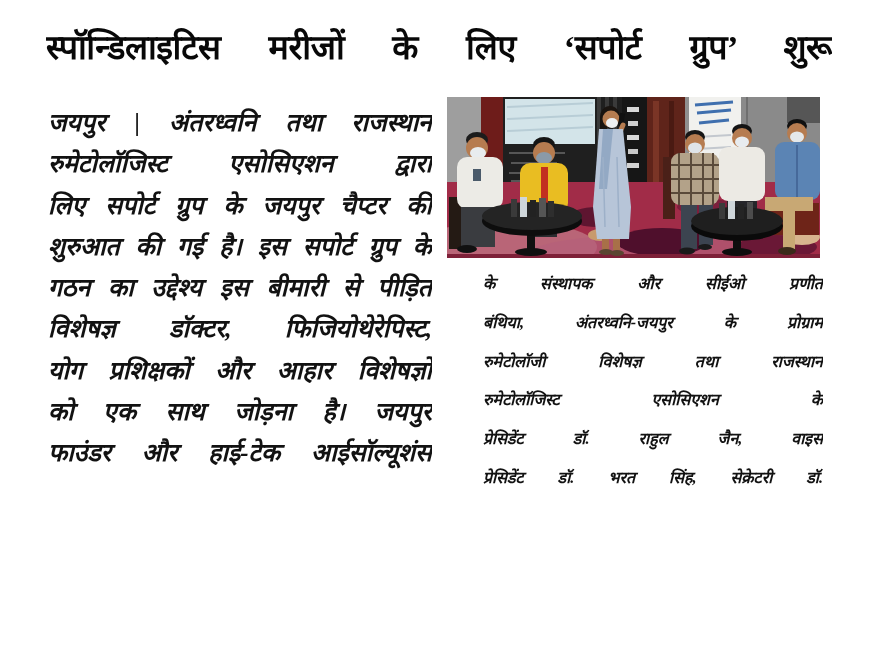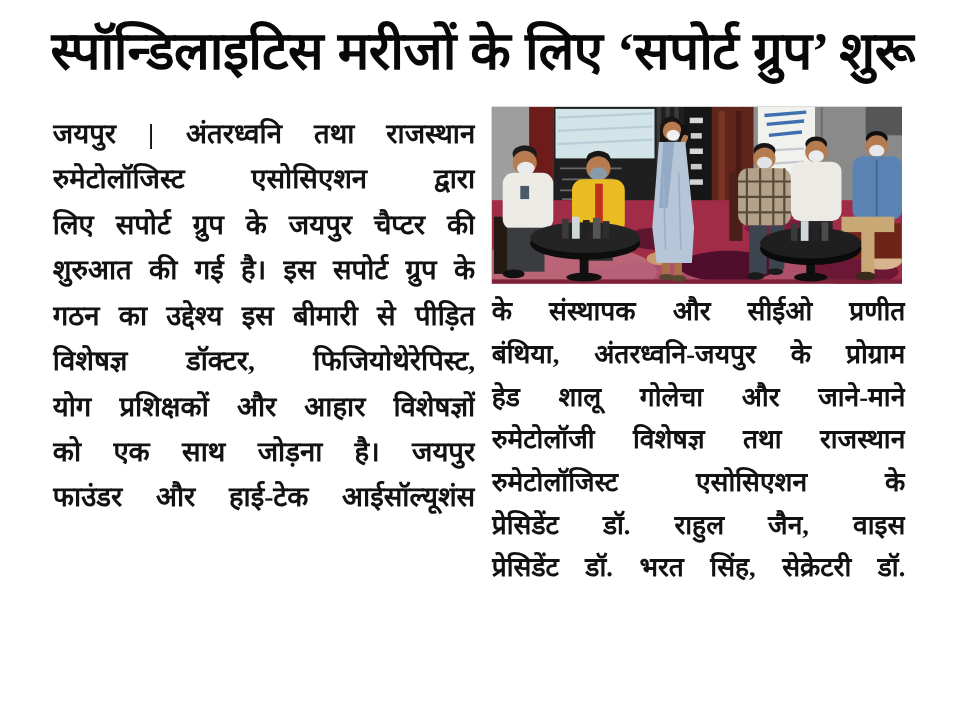--- a/index.html
+++ b/index.html
@@ -3,32 +3,32 @@
 <meta charset="utf-8">
 <style>
   html,body { margin:0; padding:0; background:#ffffff; }
   .page {
     position:relative; width:870px; height:650px; background:#ffffff;
     font-family:"Liberation Serif","DejaVu Serif",serif;
     color:#0d0d0d; overflow:hidden;
   }
   .headline {
     position:absolute; left:46px; top:16px; width:786px; height:64px;
-    font-size:48px; font-weight:700; line-height:64px; color:#080808;
+    font-size:34px; font-weight:700; line-height:64px; color:#080808;
     text-align:justify; text-align-last:justify; overflow:hidden;
     letter-spacing:-0.5px;
   }
   .col { position:absolute; font-weight:700; color:#121212; }
   .col-left  { left:48px;  top:102px; width:384px; }
   .col-right { left:447px; top:265px; width:376px; }
   .col-left  .line { height:41.3px; line-height:41.3px; font-size:25px; }
-  .col-right .line { height:38.8px; line-height:38.8px; font-size:24px; }
+  .col-right .line { height:38.8px; line-height:38.8px; font-size:16px;margin-left:36px; }
   .line {
     text-align:justify; text-align-last:justify;
-    overflow:hidden; white-space:nowrap;
+    overflow:hidden; white-space:nowrap;font-style:italic;
   }
   .photo {
     position:absolute; left:447px; top:97px; width:373px; height:161px;
     background:#8f8f8f; overflow:hidden;
   }
   .photo svg { display:block; width:100%; height:100%; }
 </style>
 </head>
 <body>
 
@@ -170,20 +170,19 @@
       <rect x="272" y="106" width="6" height="16" fill="#3a3a3a"></rect>
       <rect x="281" y="104" width="7" height="18" fill="#cfd6da"></rect>
       <rect x="291" y="107" width="6" height="15" fill="#242424"></rect>
       <rect x="300" y="105" width="6" height="17" fill="#4c4c4c"></rect>
     </svg>
   </div>
 
   <div class="col col-right">
     <div class="line">के संस्थापक और सीईओ प्रणीत</div>
     <div class="line">बंथिया, अंतरध्वनि-जयपुर के प्रोग्राम</div>
-    <div class="line">हेड शालू गोलेचा और जाने-माने</div>
     <div class="line">रुमेटोलॉजी विशेषज्ञ तथा राजस्थान</div>
     <div class="line">रुमेटोलॉजिस्ट एसोसिएशन के</div>
     <div class="line">प्रेसिडेंट डॉ. राहुल जैन, वाइस</div>
     <div class="line">प्रेसिडेंट डॉ. भरत सिंह, सेक्रेटरी डॉ.</div>
   </div>
 
 </div>
 
 </body></html>

